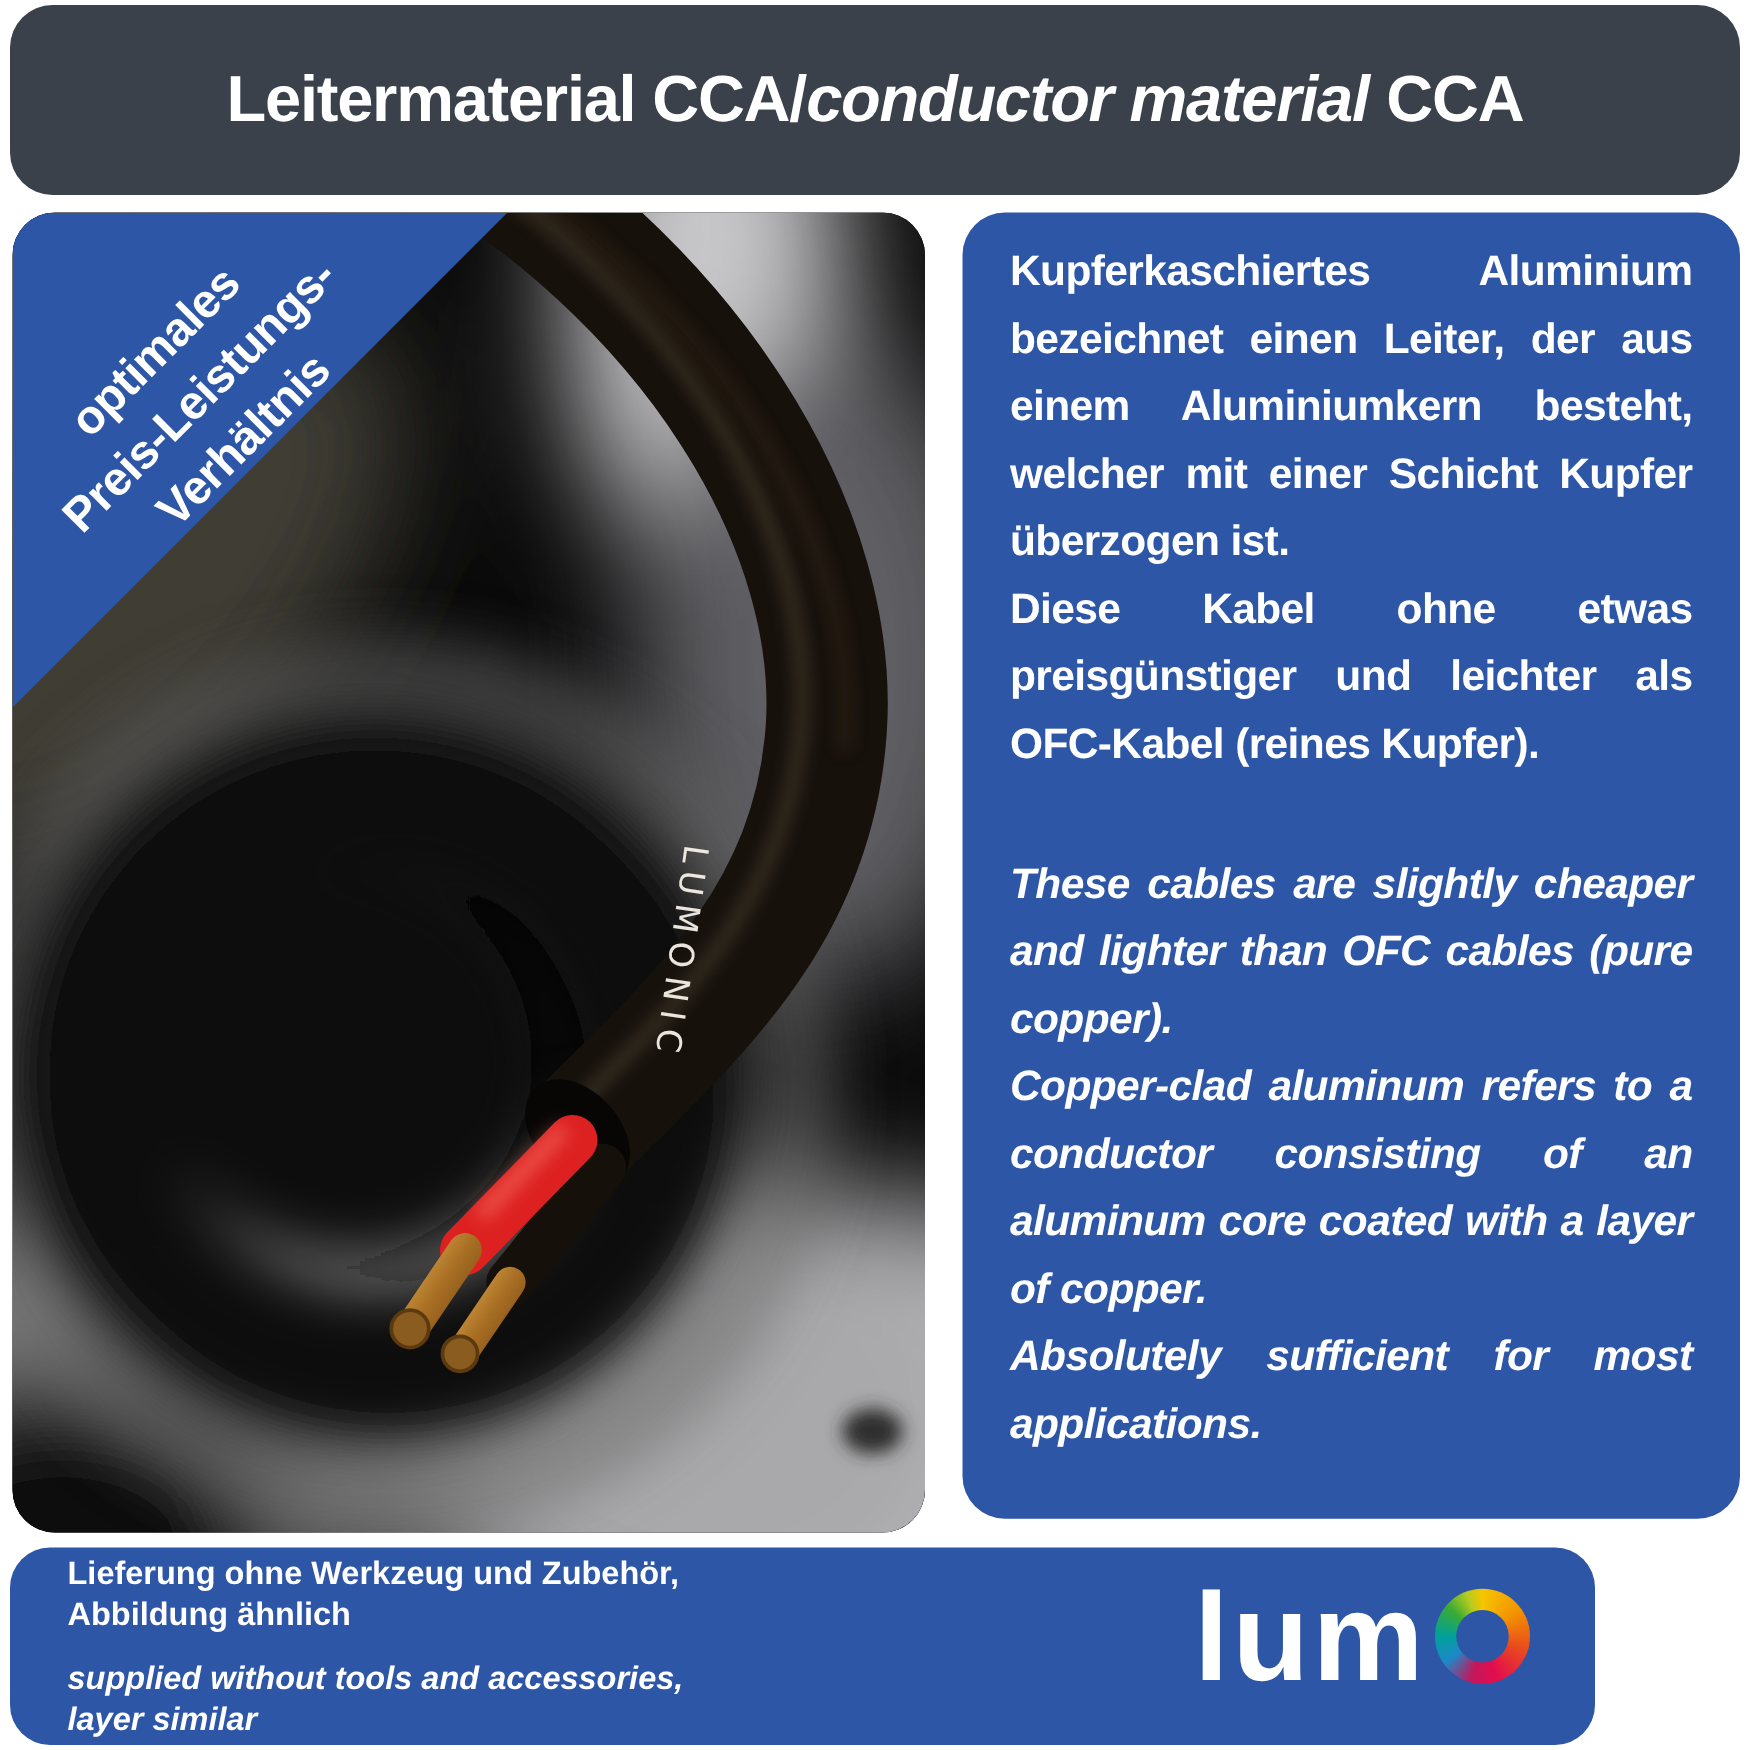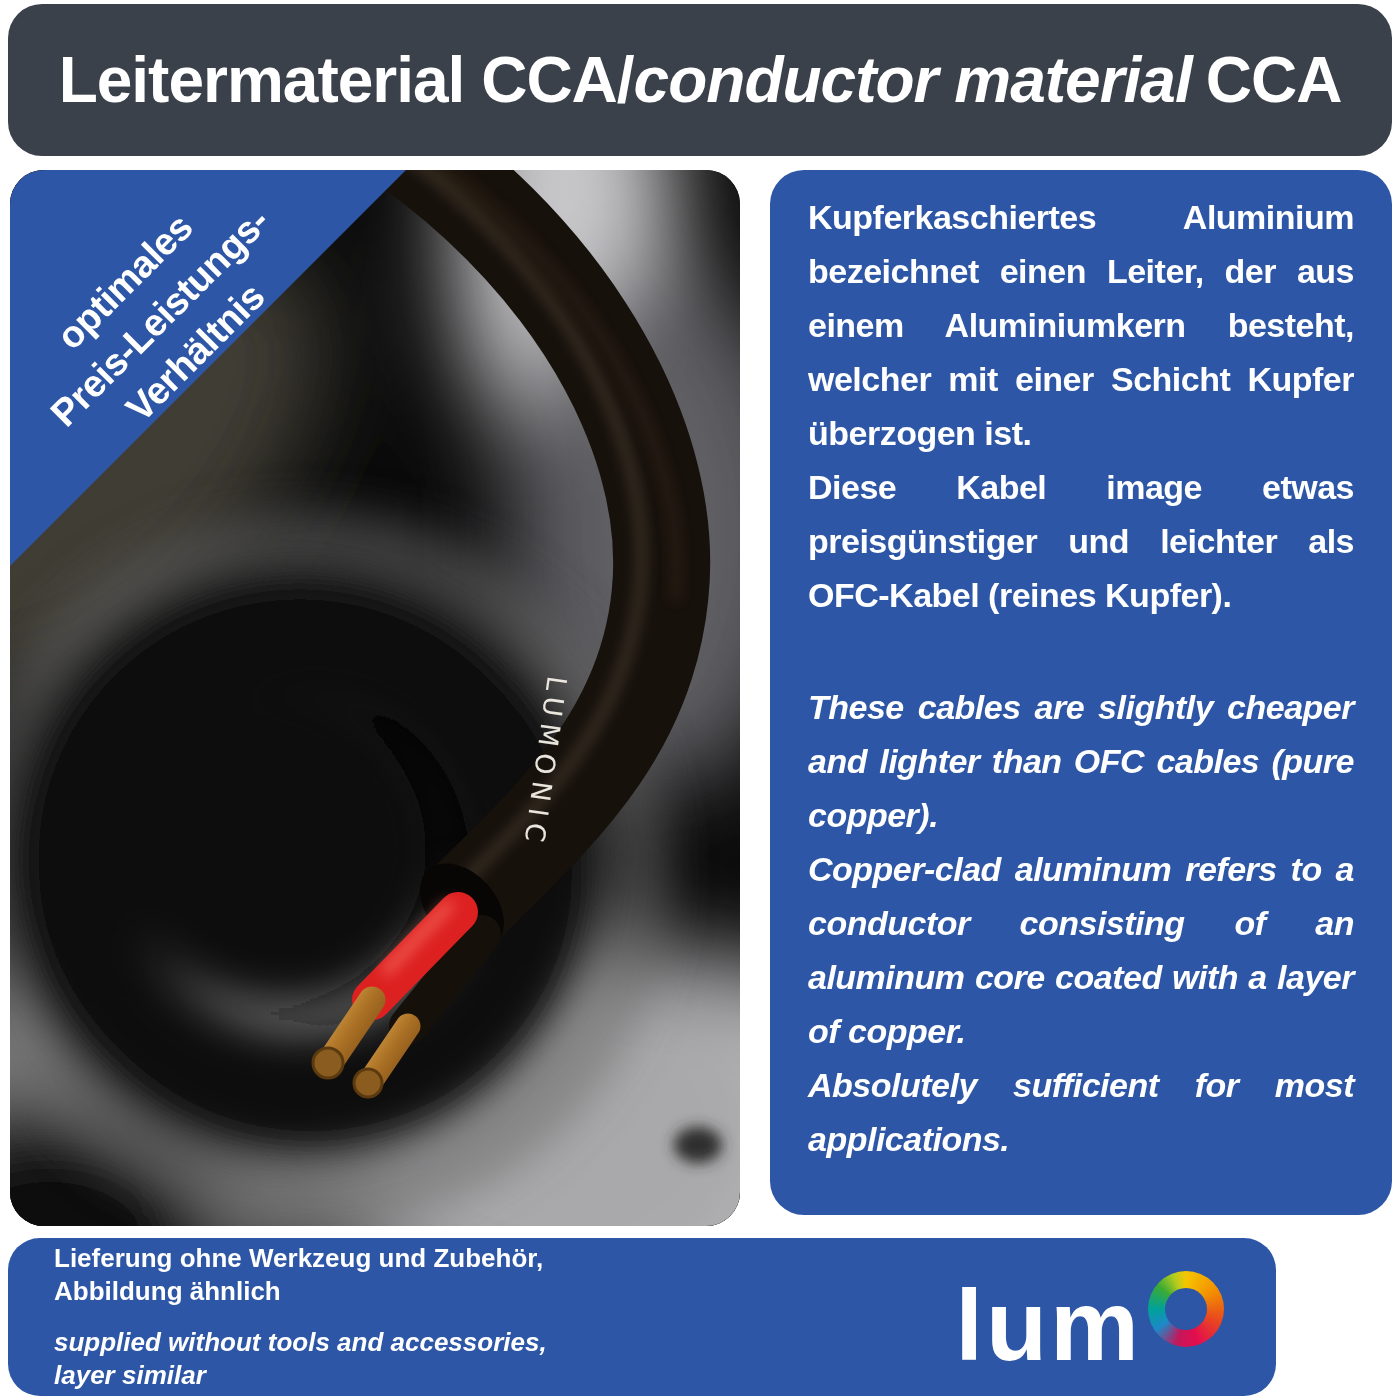--- a/index.html
+++ b/index.html
@@ -3,21 +3,21 @@
 <meta charset="utf-8">
 <style>
   html,body{margin:0;padding:0;background:#ffffff;}
   body{width:1400px;height:1400px;position:relative;overflow:hidden;
        font-family:"Liberation Sans",sans-serif;}
 
   
   .banner{position:absolute;left:8px;top:4px;width:1384px;height:152px;
           background:#3a414a;border-radius:34px;
           display:flex;align-items:center;justify-content:center;}
-  .banner .t{color:#fff;font-weight:bold;font-size:64px;letter-spacing:-1px;white-space:nowrap;}
+  .banner .t{color:#fff;font-weight:bold;font-size:52px;letter-spacing:-1px;white-space:nowrap;}
   .banner .t-it{font-style:italic;}
   .banner .t-cca{margin-left:14px;}
 
   
   .photo{position:absolute;left:10px;top:170px;width:730px;height:1056px;
          border-radius:34px;overflow:hidden;background:#0a0a0a;}
   .photo svg{position:absolute;left:0;top:0;}
 
   .ribbon{position:absolute;left:0;top:0;width:396px;height:396px;
           clip-path:polygon(0 0,100% 0,0 100%);background:#2d56a6;z-index:3;}
@@ -36,21 +36,21 @@
 
   
   .footer{position:absolute;left:8px;top:1238px;width:1268px;height:158px;
           background:#2d56a6;border-radius:32px;box-sizing:border-box;
           display:flex;align-items:center;justify-content:space-between;
           padding:0 46px;color:#ffffff;}
   .notes{font-size:26px;line-height:33px;font-weight:bold;}
   .notes .it{font-style:italic;}
   .notes .gap{margin-top:18px;}
 
-  .logo{display:flex;align-items:flex-end;}
+  .logo{display:flex;}
   .logo .lg{color:#ffffff;font-weight:bold;font-size:100px;line-height:0.78;
             letter-spacing:3px;}
   .ring{width:76px;height:76px;border-radius:50%;position:relative;
         margin:0 6px 17px 6px;
         background:conic-gradient(from 0deg,
           #f6c500 0deg,#f39200 55deg,#e94e1b 105deg,#e30d4e 160deg,
           #c2185b 195deg,#1e88c9 235deg,#00a19a 270deg,#3aaa35 310deg,
           #b5cc1f 340deg,#f6c500 360deg);}
   .ring::after{content:"";position:absolute;inset:17px;border-radius:50%;
                background:#2d56a6;}
@@ -123,21 +123,21 @@
       <div>optimales</div>
       <div>Preis-Leistungs-</div>
       <div>Verhältnis</div>
     </div>
   </div>
 </div>
 
 <div class="info">
   <div class="de">
     <p>Kupferkaschiertes Aluminium bezeichnet einen Leiter, der aus einem Aluminiumkern besteht, welcher mit einer Schicht Kupfer überzogen ist.</p>
-    <p>Diese Kabel image etwas preisgünstiger und leichter als OFC-Kabel (reines Kupfer).</p>
+    <p>Diese Kabel ohne etwas preisgünstiger und leichter als OFC-Kabel (reines Kupfer).</p>
   </div>
   <div class="en">
     <p>These cables are slightly cheaper and lighter than OFC cables (pure copper).</p>
     <p>Copper-clad aluminum refers to a conductor consisting of an aluminum core coated with a layer of copper.</p>
     <p>Absolutely sufficient for most applications.</p>
   </div>
 </div>
 
 <div class="footer">
   <div class="notes">

